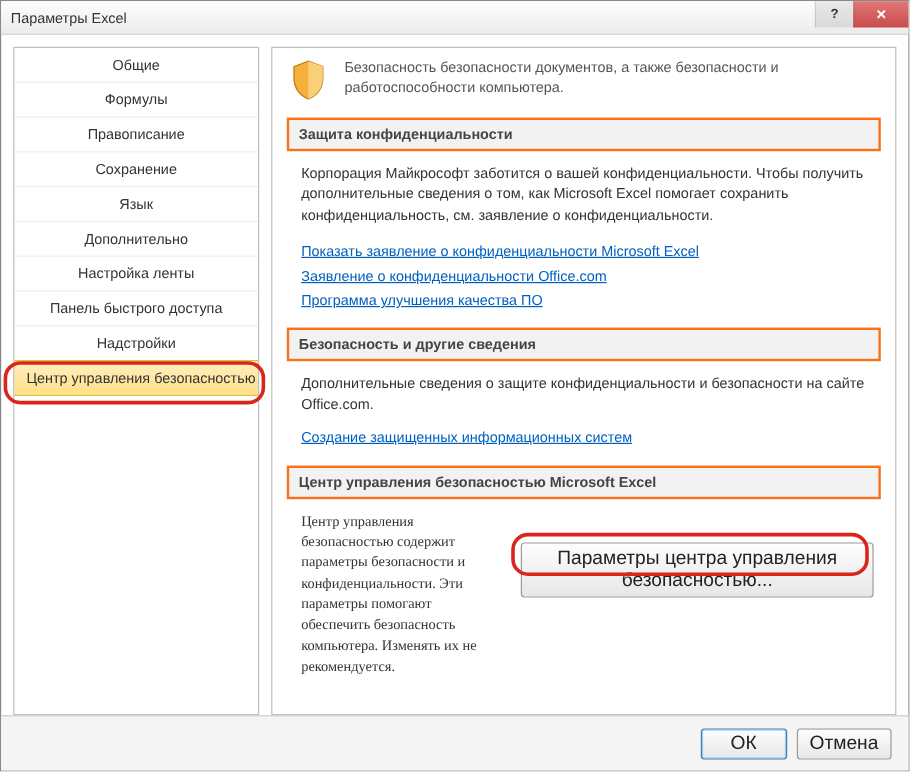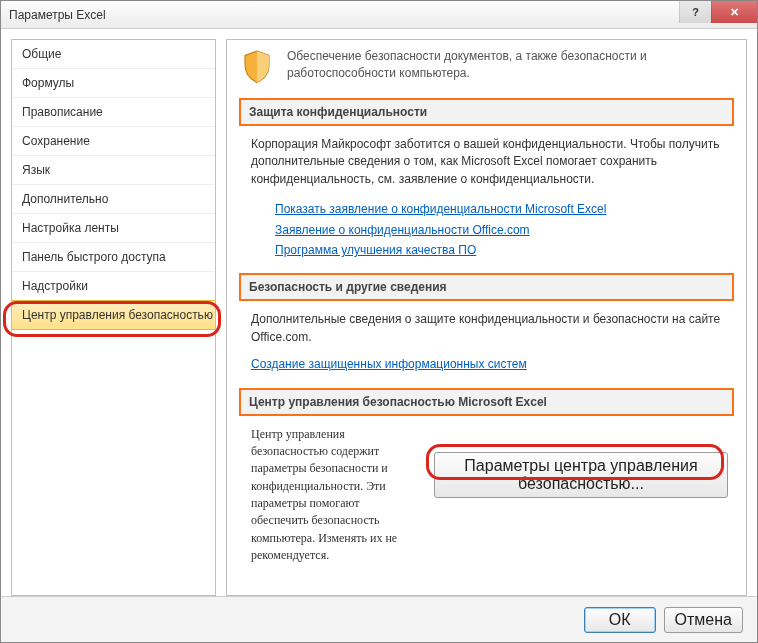--- a/index.html
+++ b/index.html
@@ -73,20 +73,21 @@
     border: 1px solid #bfbfbf;
     background: #fff;
     overflow: hidden;
   }
   .sidebar-item {
     padding: 7px 10px;
     border-bottom: 1px solid #eee;
     cursor: pointer;
     color: #333;
     white-space: nowrap;
+    text-align: center;
   }
   .sidebar-item.selected {
     background: linear-gradient(to bottom, #fff0c0, #ffe088);
     border: 1px solid #e0c030;
     margin: -1px;
   }
   .highlight-sidebar {
     position: absolute;
     border: 3px solid #d9251c;
     border-radius: 14px;
@@ -219,27 +220,27 @@
     </div>
 
     <div class="highlight-sidebar" style="left:2px; top:272px; width:218px; height:36px;"></div>
 
     <div class="content">
       <div class="intro">
         <svg class="shield-icon" viewBox="0 0 48 48">
           <path d="M24 4 L40 10 V22 C40 34 33 42 24 46 C15 42 8 34 8 22 V10 Z" fill="#f6b03c" stroke="#c77d12" stroke-width="1.5"></path>
           <path d="M24 4 L40 10 V22 C40 34 33 42 24 46 Z" fill="#f9cf7a"></path>
         </svg>
-        <div class="intro-text">Обеспечение безопасности документов, а также безопасности и работоспособности компьютера.</div>
+        <div class="intro-text">Безопасность безопасности документов, а также безопасности и работоспособности компьютера.</div>
       </div>
 
       <div class="section-header">Защита конфиденциальности</div>
       <div class="section-body">
         <div>Корпорация Майкрософт заботится о вашей конфиденциальности. Чтобы получить дополнительные сведения о том, как Microsoft Excel помогает сохранить конфиденциальность, см. заявление о конфиденциальности.</div>
-        <div class="links-list" style="margin-top:10px;margin-left:24px;">
+        <div class="links-list" style="margin-top:10px;">
           <div><span class="link">Показать заявление о конфиденциальности Microsoft Excel</span></div>
           <div><span class="link">Заявление о конфиденциальности Office.com</span></div>
           <div><span class="link">Программа улучшения качества ПО</span></div>
         </div>
       </div>
 
       <div class="section-header">Безопасность и другие сведения</div>
       <div class="section-body">
         <div>Дополнительные сведения о защите конфиденциальности и безопасности на сайте Office.com.</div>
         <div style="margin-top:10px;"><span class="link">Создание защищенных информационных систем</span></div>

